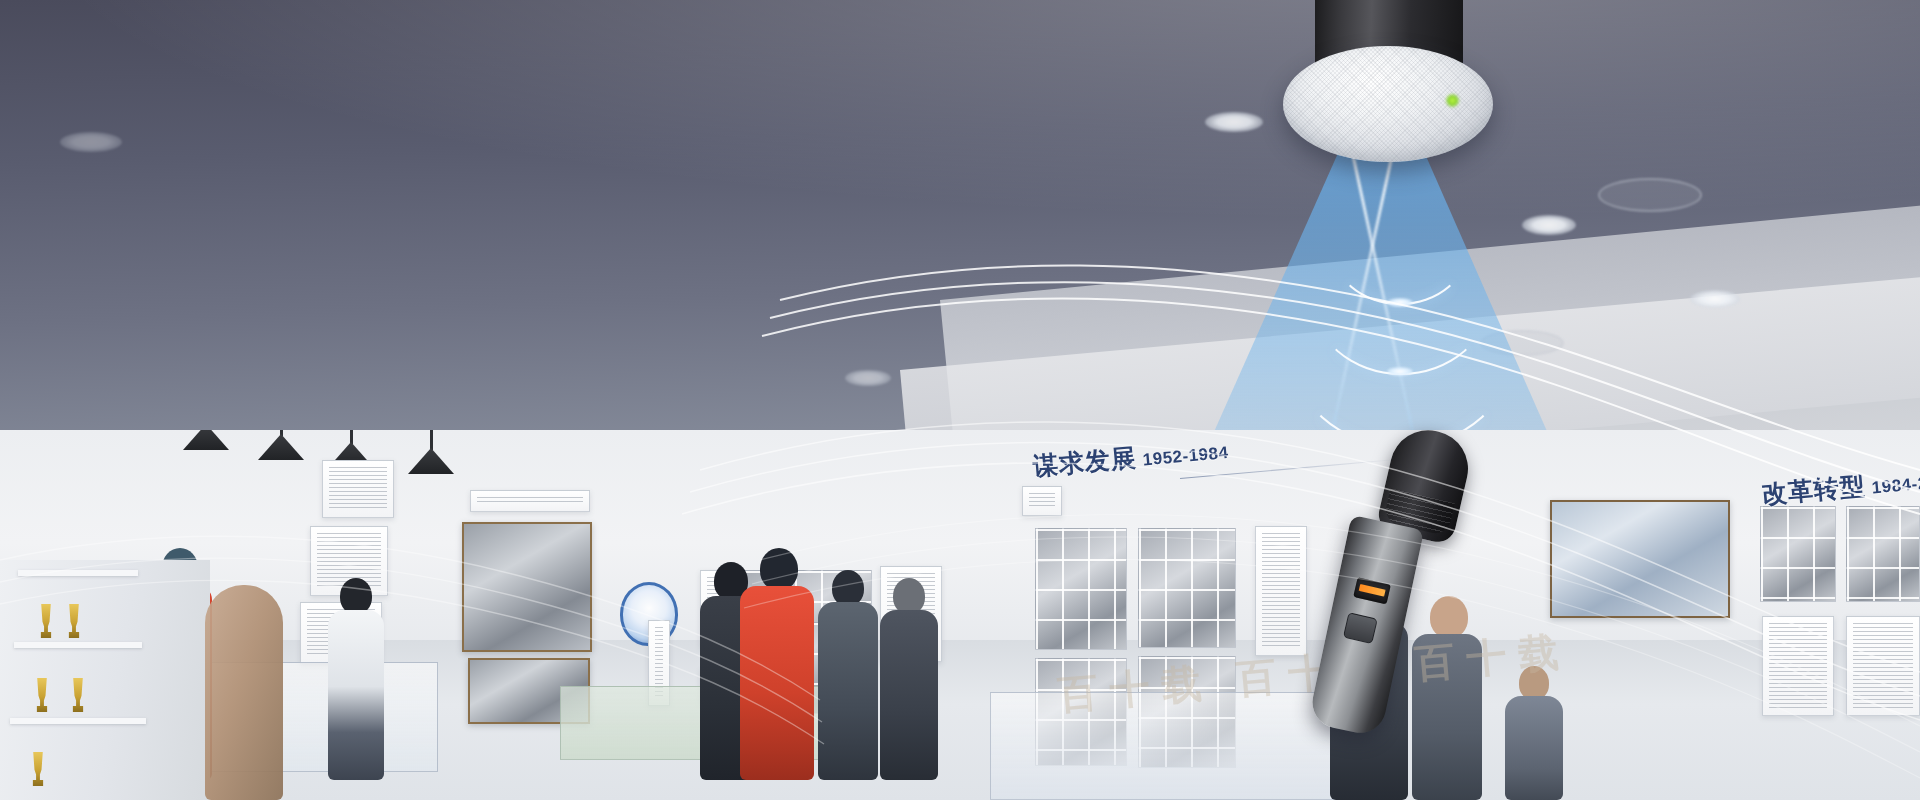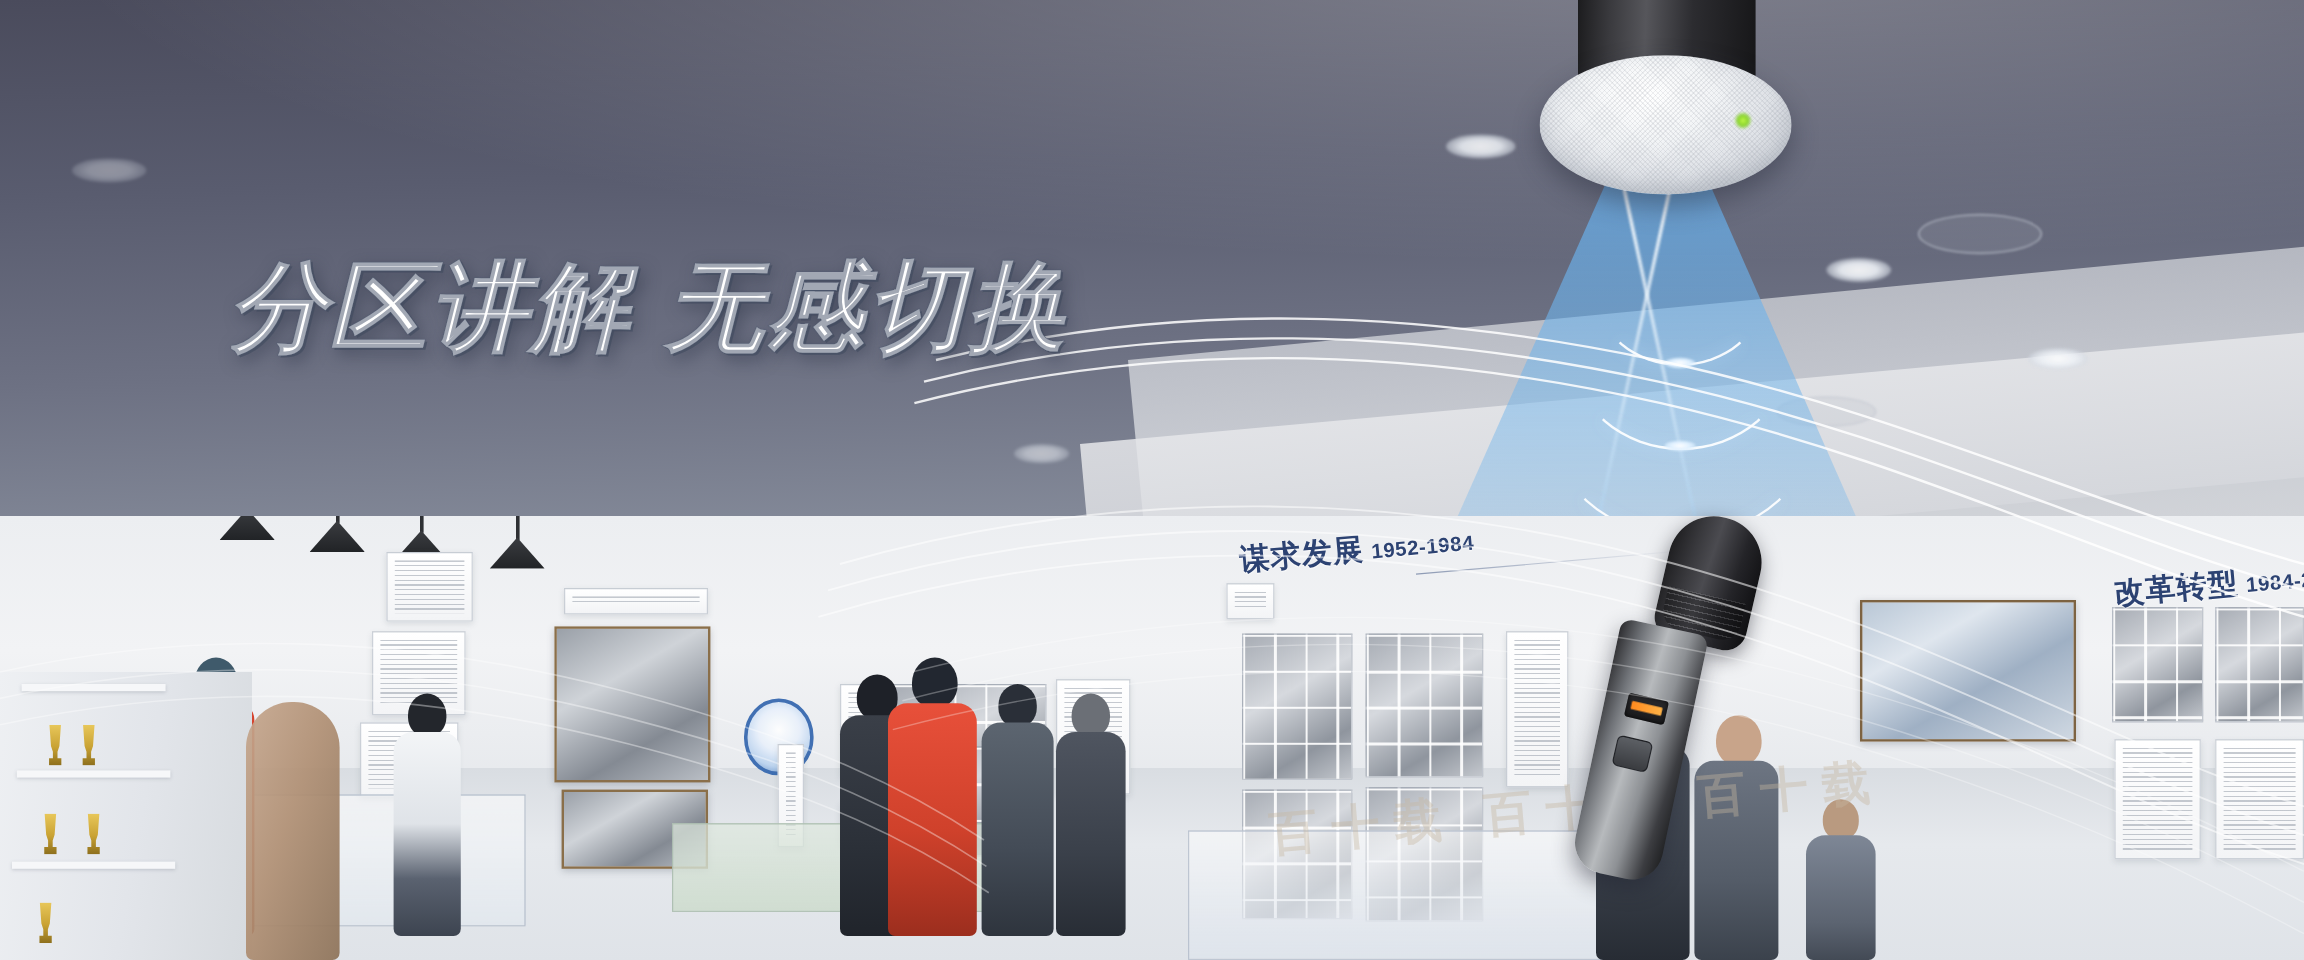--- a/index.html
+++ b/index.html
@@ -467,20 +467,17 @@
       <path d="M0,604 C184,564 360,578 524,620 C688,662 764,704 824,744"></path>
     </g>
     <g fill="none" stroke="#ffffff" stroke-opacity=".30" stroke-width="1.2">
       <path d="M760,560 C1000,498 1260,500 1500,562 C1700,614 1820,676 1920,726"></path>
       <path d="M752,584 C996,520 1260,522 1502,586 C1704,640 1822,702 1920,752"></path>
       <path d="M744,608 C992,542 1260,544 1504,610 C1708,666 1824,728 1920,778"></path>
     </g>
   </svg>
 
   <div class="textblock">
-    <div class="headline">
-      <span>分区讲解</span><span class="gap"></span><span>无感切换</span>
-    </div>
 
 
   </div>
 
 </div>
 
 </body></html>

